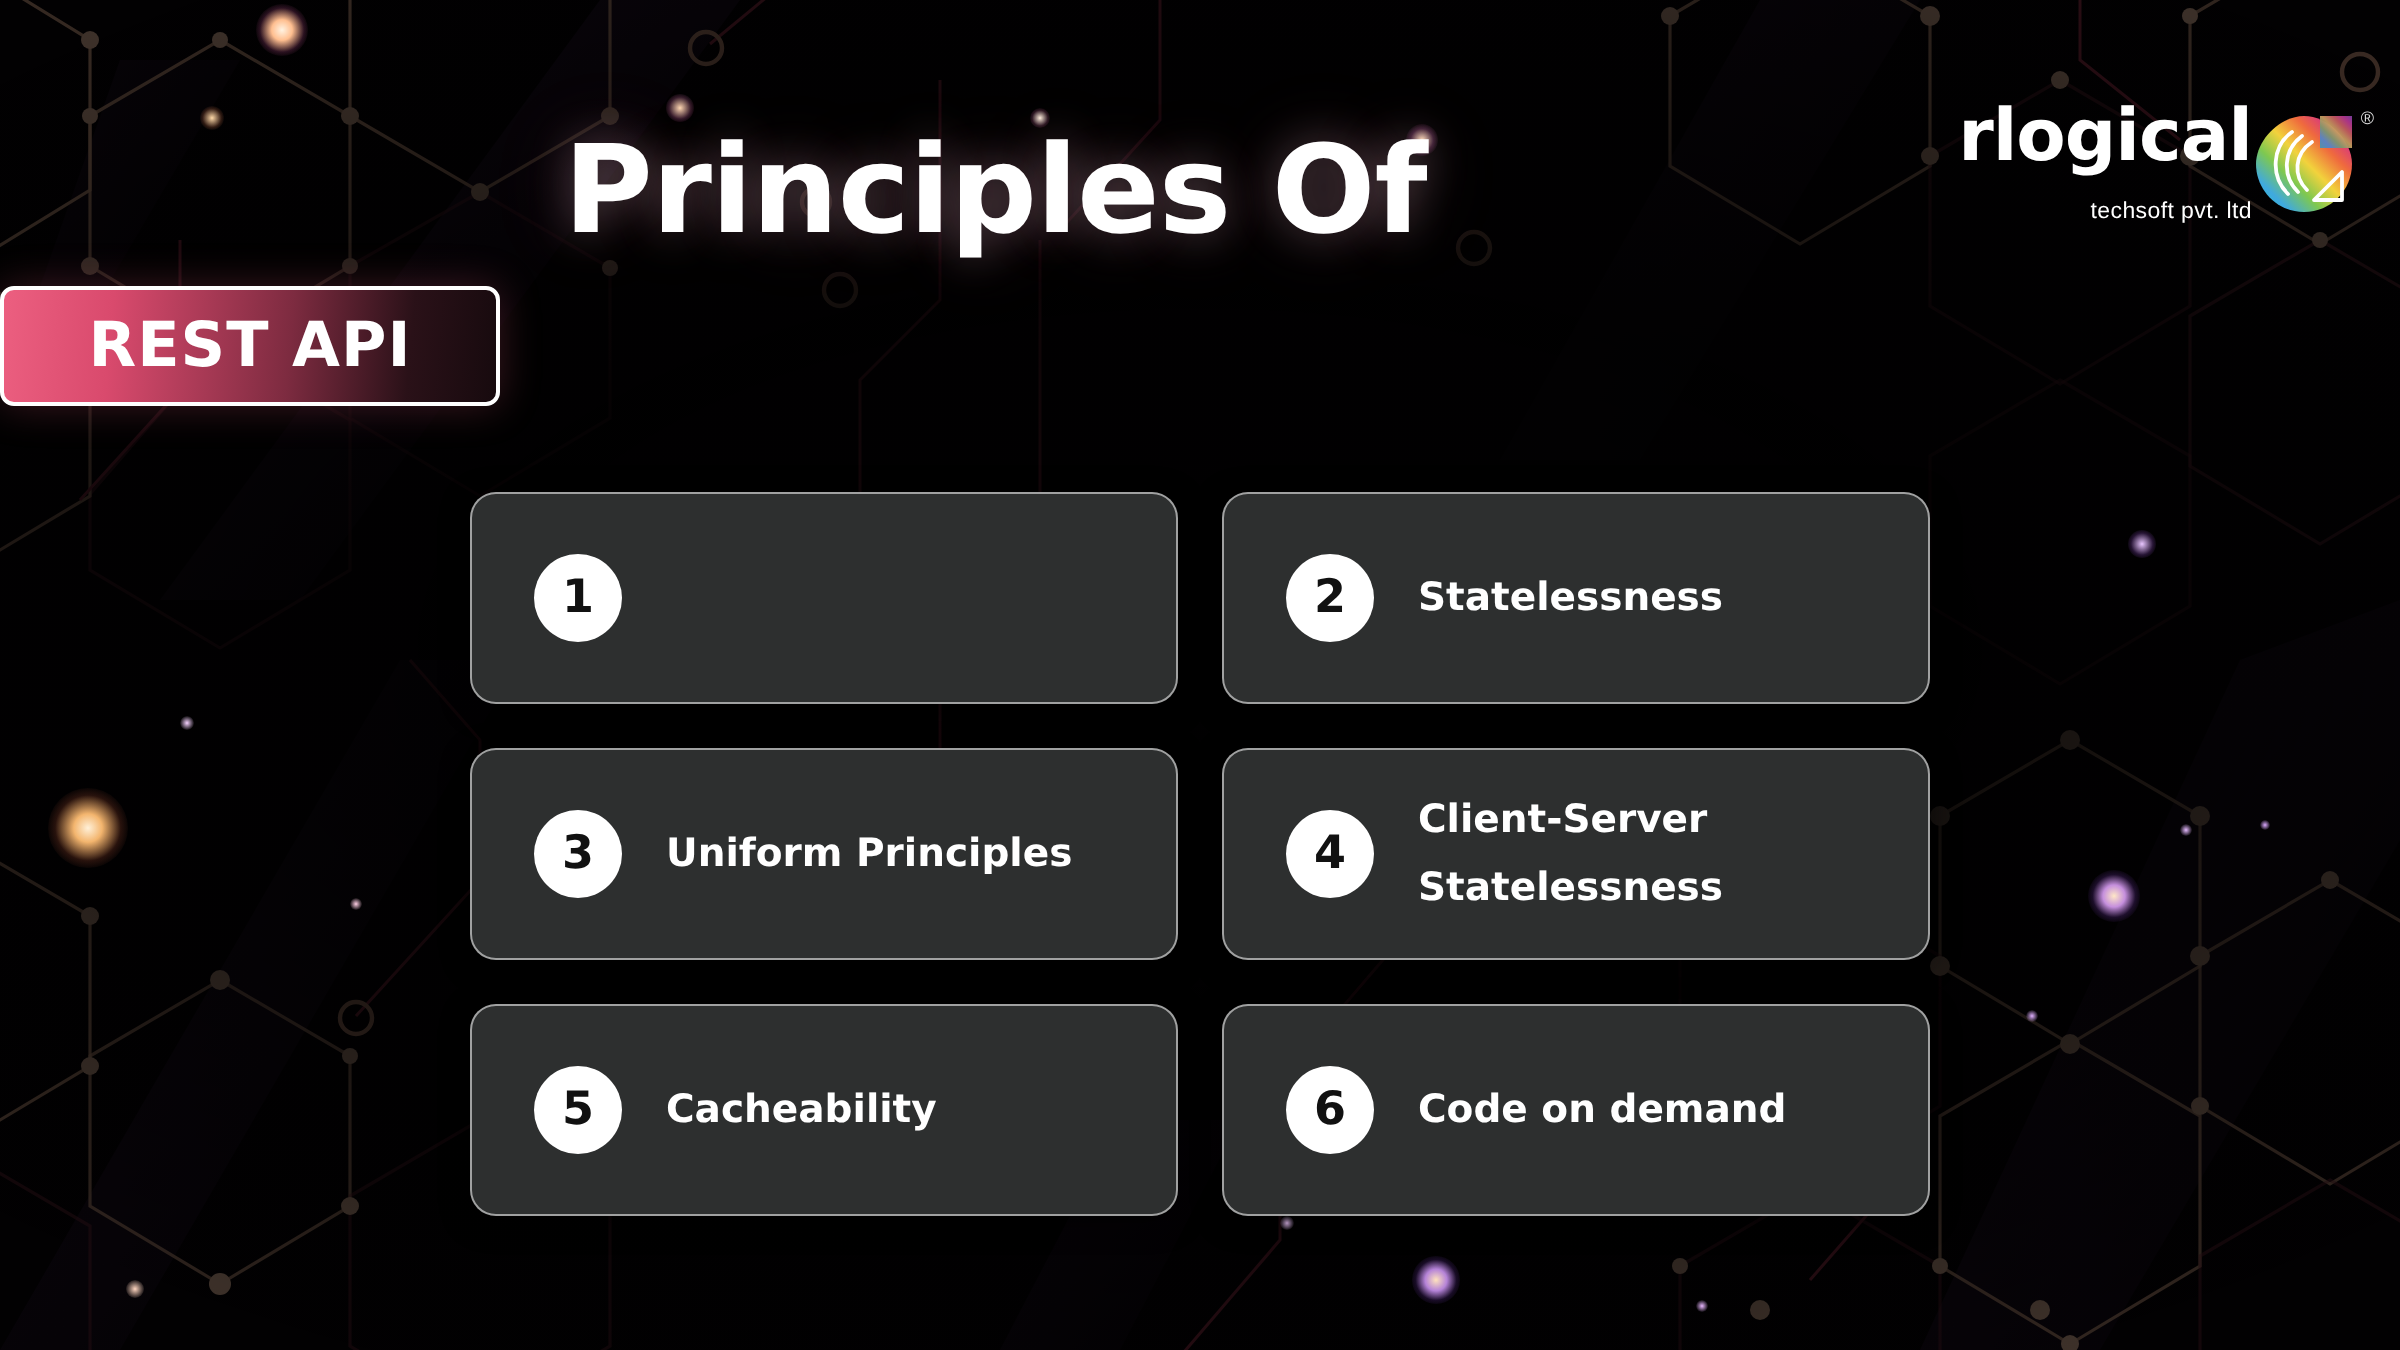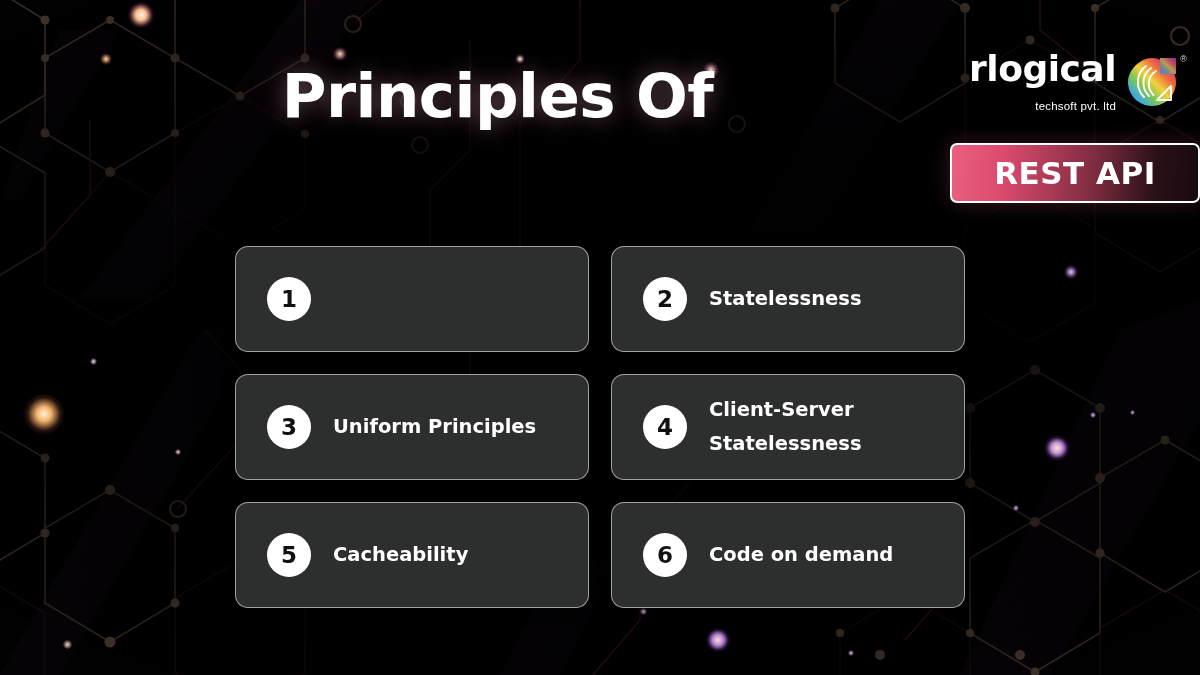--- a/index.html
+++ b/index.html
@@ -21,21 +21,21 @@
     pointer-events:none;
   }
 
   .orb { position:absolute; border-radius:50%; pointer-events:none; }
 
   
   #content { position:absolute; inset:0; }
 
   .logo-block {
     position:absolute; top:52px; right:22px;
-    display:flex; align-items:center; gap:10px;
+    display:flex; align-items:center; 
   }
   .logo-text { display:flex; flex-direction:column; align-items:flex-end; }
   .logo-word {
     color:#fff; font-size:36px; font-weight:700; letter-spacing:-0.5px;
     line-height:0.96; font-family:"DejaVu Sans", sans-serif;
   }
   .logo-tag {
     color:#fff; font-size:11.5px; letter-spacing:0.2px; margin-top:13px;
     font-family:"Liberation Sans", sans-serif;
   }
@@ -44,21 +44,21 @@
     position:absolute; top:-2px; right:-9px; color:#ddd; font-size:9px;
   }
 
   .title {
     position:absolute; top:60px; left:0; width:995px; text-align:center;
     color:#ffffff; font-size:61px; font-weight:800; letter-spacing:-0.5px;
     font-family:"DejaVu Sans", sans-serif;
     text-shadow:0 0 22px rgba(255,210,225,0.30), 0 0 44px rgba(255,120,160,0.16);
   }
 
-  .badge-wrap { position:absolute; top:143px; left:0; width:1200px; display:flex; justify-content:flex-end; }
+  .badge-wrap { position:absolute; top:143px; left:0; width:1200px; display:flex; justify-content:flex-start; }
   .badge {
     width:250px; height:60px; border-radius:7px;
     border:2.5px solid #ffffff;
     background:linear-gradient(95deg,#ec5f80 0%, #d94a6d 22%, #7d2b40 58%, #2a1118 82%, #170a0e 100%);
     display:flex; align-items:center; justify-content:center;
     box-shadow:0 0 20px rgba(236,95,128,0.25);
   }
   .badge-text {
     color:#fff; font-size:31px; font-weight:800; letter-spacing:0.5px;
     font-family:"DejaVu Sans", sans-serif;

